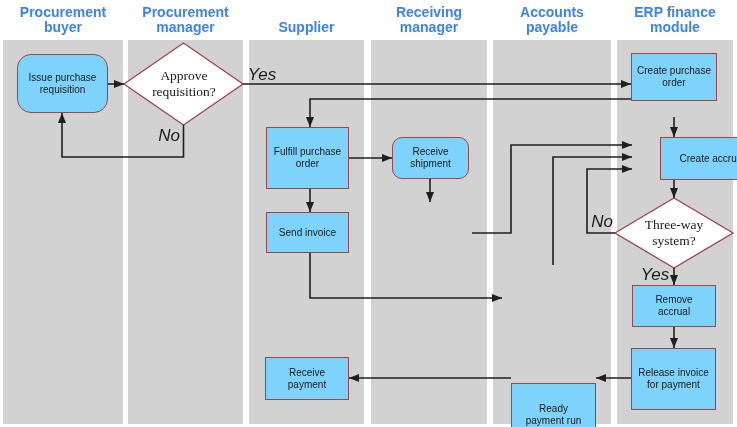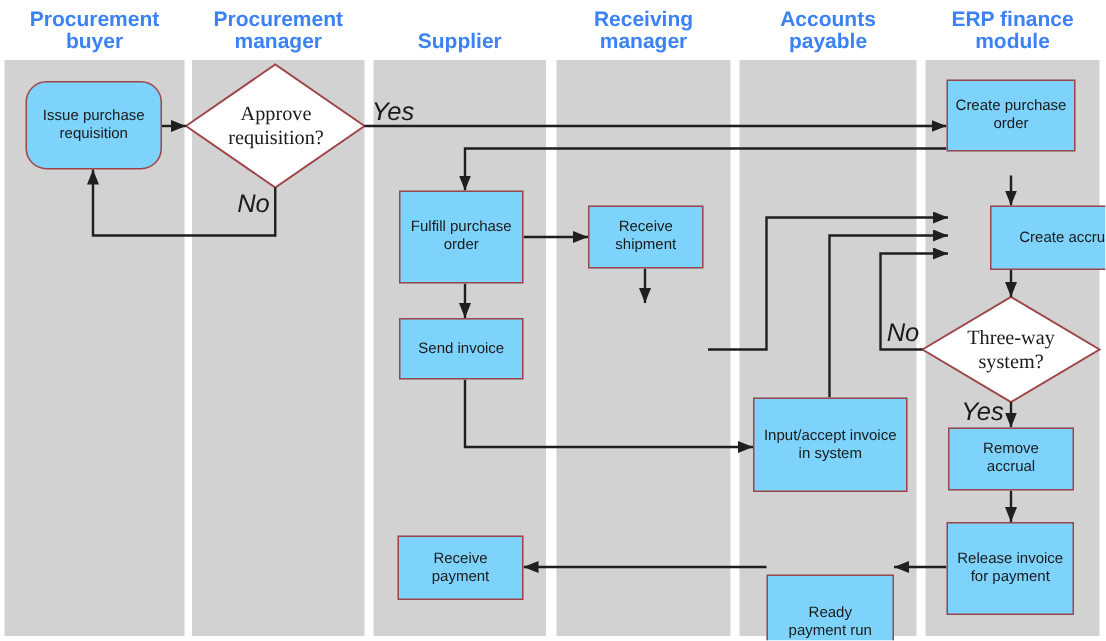--- a/index.html
+++ b/index.html
@@ -85,22 +85,21 @@
       <path d="M674,327 L674,348" marker-end="url(#arw)"></path>
       <path d="M631,378 L596,378" marker-end="url(#arw)"></path>
       <path d="M511,378 L349,378" marker-end="url(#arw)"></path>
     </g>
   </svg>
 
   <div class="node rounded" style="left:17px;  top:54px;  width:91px;  height:59px;">Issue purchase requisition</div>
   <div class="node" style="left:266px; top:127px; width:83px;  height:62px;">Fulfill purchase order</div>
   <div class="node" style="left:266px; top:212px; width:83px;  height:41px;">Send invoice</div>
   <div class="node" style="left:265px; top:357px; width:84px;  height:43px;">Receive payment</div>
-  <div class="node" style="left:392px; top:137px; width:77px;  height:42px;">Receive shipment</div>
-  <div class="node" style="left:502px; top:265px; width:103px; height:63px;">Input/accept invoice in system</div>
+  <div class="node" style="left:392px; top:137px; width:77px;  height:42px;border-radius:10px;">Receive shipment</div>
   <div class="node" style="left:511px; top:347px; width:85px;  height:63px; padding:1px 10px;margin-top:36px;">Ready payment run</div>
   <div class="node" style="left:631px; top:53px;  width:86px;  height:48px;">Create purchase order</div>
   <div class="node" style="left:660px; top:137px; width:104px;  height:43px;">Create accrual</div>
   <div class="node" style="left:632px; top:285px; width:84px;  height:42px;">Remove accrual</div>
   <div class="node" style="left:631px; top:348px; width:85px;  height:62px;">Release invoice for payment</div>
 
   <div class="dlabel" style="left:132px; top:58px;  width:104px; height:52px;">Approve requisition?</div>
   <div class="dlabel" style="left:624px; top:211px; width:100px; height:44px;">Three-way system?</div>
 
   <div class="edge-label" style="left:247px; top:65px;  width:30px;">Yes</div>

